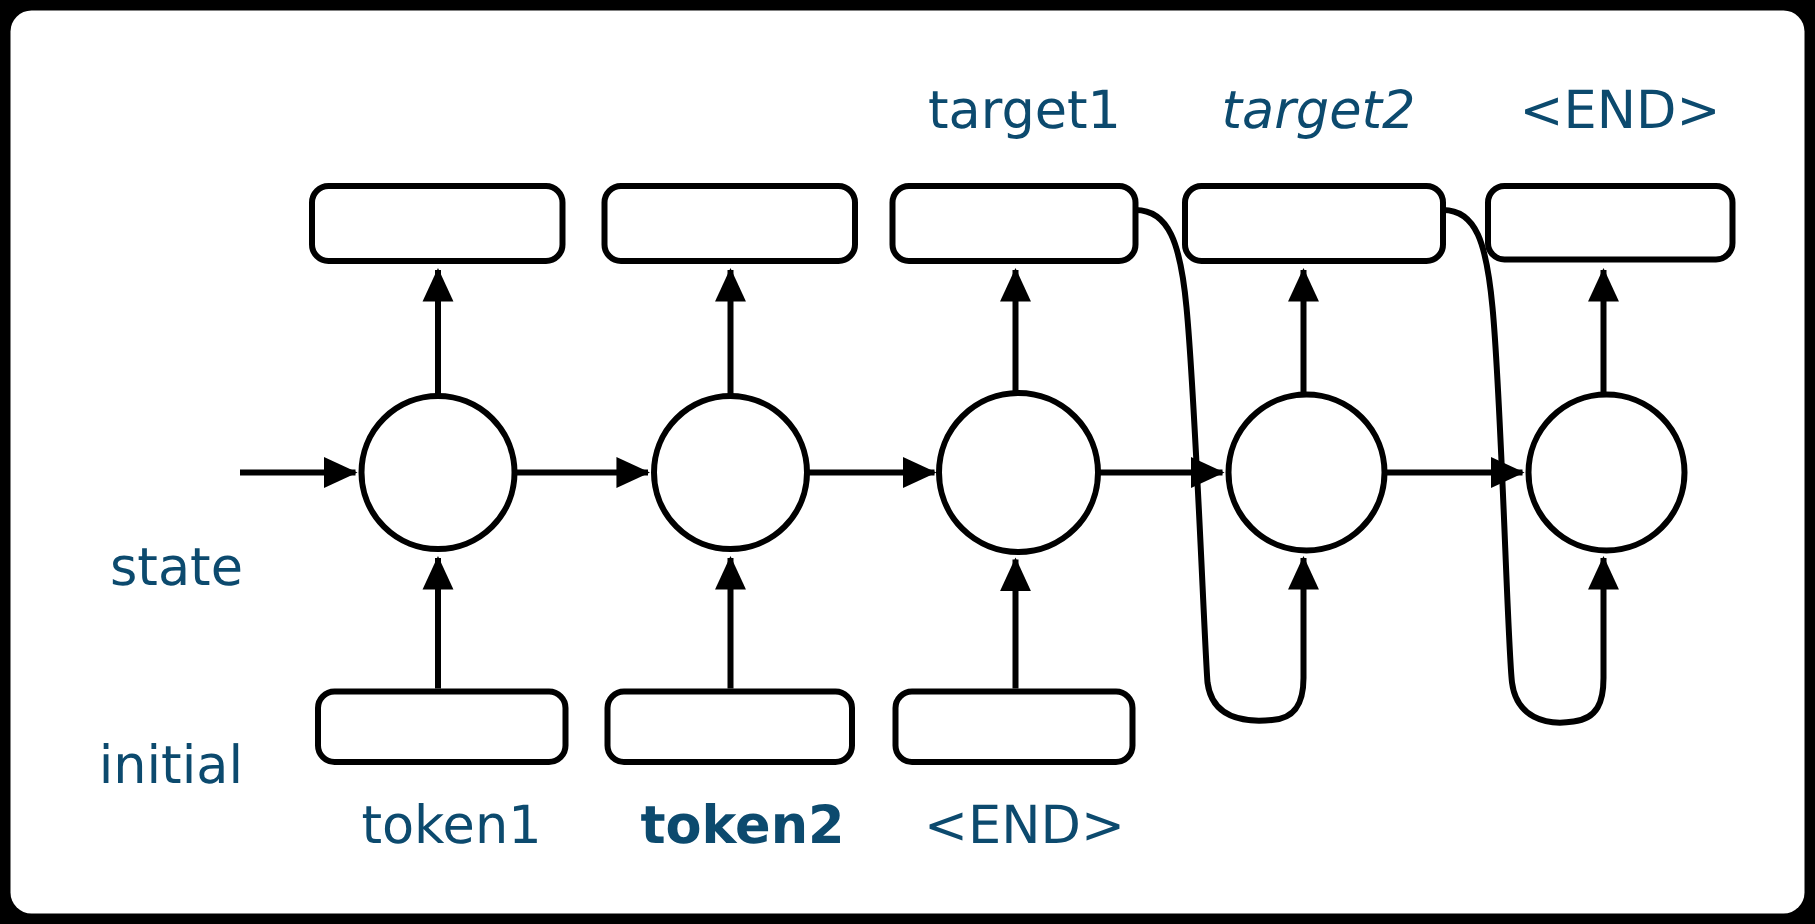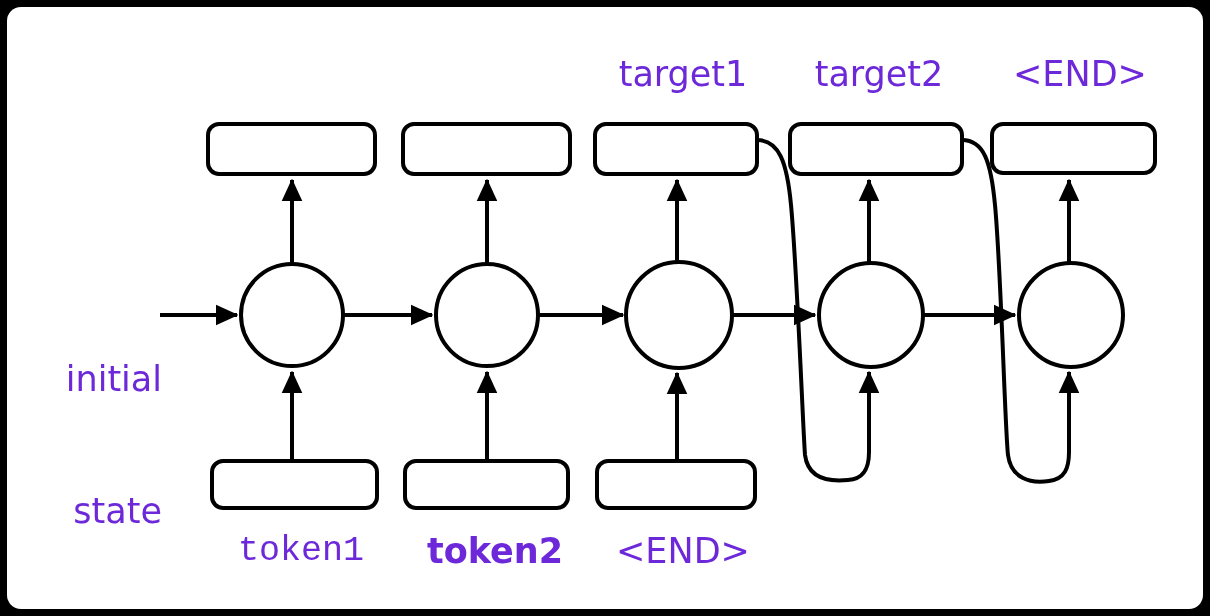--- a/index.html
+++ b/index.html
@@ -28,21 +28,21 @@
     position: absolute;
     left: -7px;
     top: -7px;
     width: 1210px;
     height: 616px;
   }
   .lbl {
     position: absolute;
     font-family: "DejaVu Sans", "Liberation Sans", sans-serif;
     font-size: 35px;
-    color: #6d28d9;
+    color: #0c4a6e;
     white-space: pre;
     line-height: 42px;
     text-align: center;
   }
   .lbl-initial {
     text-align: right;
     line-height: 44px;
   }
 </style>
 </head>
@@ -103,26 +103,26 @@
         <path d="M 962 140
                  C 984 140, 991 162, 995 205
                  C 1001 268, 1005 430, 1008 455
                  C 1011 478, 1030 484, 1049 481
                  C 1065 479, 1069 468, 1069 452
                  L 1069 372" marker-end="url(#arrow)"></path>
       </g>
     </svg>
 
     <div class="lbl lbl-initial" style="left:20px; top:262px; width:135px;">
+      <div>state</div>
       <div>initial</div>
-      <div>state</div>
     </div>
 
     <div class="lbl" style="left:578px; top:46px; width:196px;">target1</div>
-    <div class="lbl" style="left:774px; top:46px; width:196px;">target2</div>
+    <div class="lbl" style="left:774px; top:46px; width:196px;font-style:italic;">target2</div>
     <div class="lbl" style="left:975px; top:46px; width:196px;">&lt;END&gt;</div>
 
-    <div class="lbl" style="left:196px; top:523px; width:196px;font-family:Liberation Mono, monospace;">token1</div>
+    <div class="lbl" style="left:196px; top:523px; width:196px;">token1</div>
     <div class="lbl" style="left:390px; top:523px; width:196px;font-weight:bold;">token2</div>
     <div class="lbl" style="left:578px; top:523px; width:196px;">&lt;END&gt;</div>
 
   </div>
 </div>
 
 </body></html>

